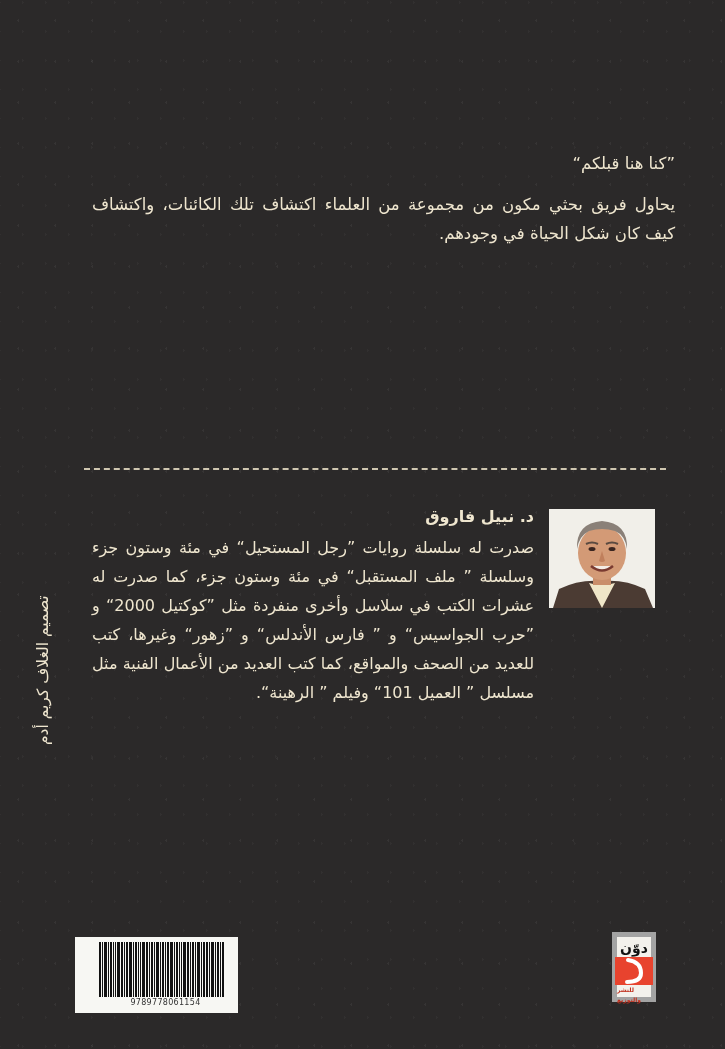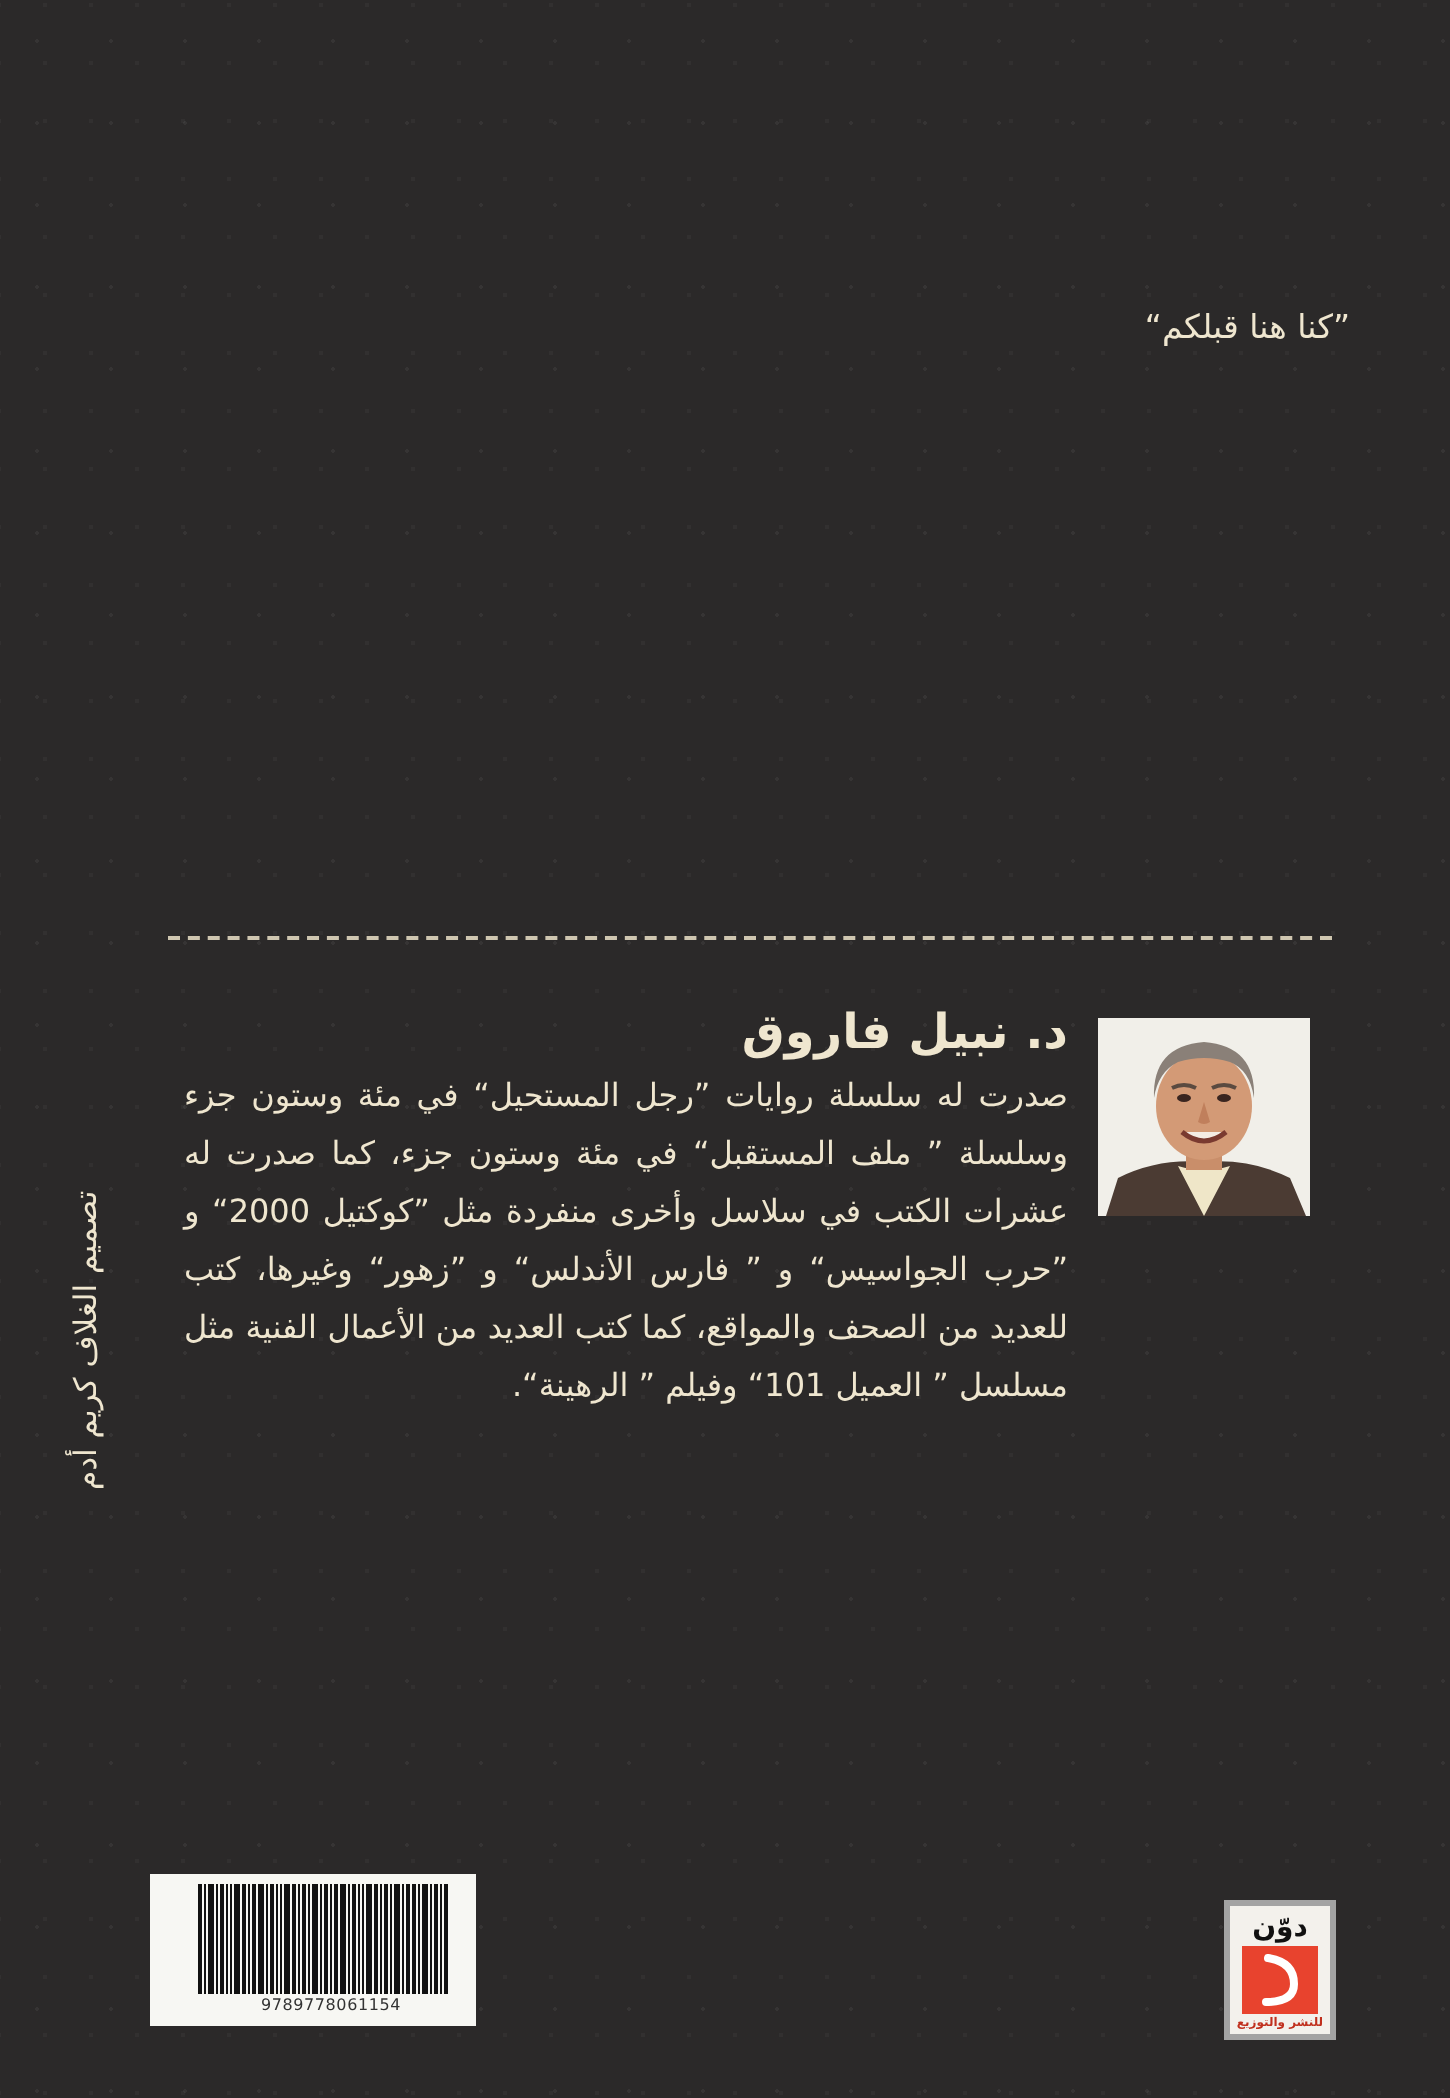--- a/index.html
+++ b/index.html
@@ -71,21 +71,21 @@
     .author {
       position: absolute;
       left: 92px;
       width: 442px;
       top: 502px;
       font-size: 16px;
       line-height: 29px;
     }
     .author .name {
       font-weight: bold;
-      font-size: 24px;
+      font-size: 16px;
       margin: 0 0 2px 0;
     }
     .author p {
       margin: 0;
       text-align: justify;
       text-align-last: right;
     }
     .credit {
       position: absolute;
       left: 23px;
@@ -126,29 +126,28 @@
       font-size: 8px;
       color: #333;
       text-align: center;
       margin-top: 1px;
       letter-spacing: 0.3px;
     }
     .logo {
       position: absolute;
       left: 612px;
       top: 932px;
-      width: 56px;
+      width: 44px;
       height: 70px;
       background: #f3f1ec;
       box-sizing: border-box;
-      border: 3px solid #a3a3a3;
+      border: 5px solid #a3a3a3;
       display: flex;
       flex-direction: column;
       align-items: center;
-      margin-top: 18px;
     }
     .logo .word {
       color: #111;
       font-family: "DejaVu Sans", sans-serif;
       font-weight: bold;
       font-size: 14px;
       line-height: 18px;
       margin-top: 2px;
     }
     .logo .mark {
@@ -166,20 +165,21 @@
       font-weight: bold;
     }
   </style>
 </head>
 <body>
 
 <div class="cover">
 
   <section class="blurb rtl">
     <p class="tagline">”كنا هنا قبلكم“</p>
+    <p>يحاول فريق بحثي مكون من مجموعة من العلماء اكتشاف تلك الكائنات، واكتشاف كيف كان شكل الحياة في وجودهم.</p>
   </section>
 
   <div class="separator"></div>
 
   <div class="author-photo">
     <svg width="106" height="99" viewBox="0 0 106 99">
       <rect width="106" height="99" fill="#f1efe9"></rect>
 
       <path d="M4 99 L10 80 Q30 70 53 72 Q76 70 96 80 L104 99 Z" fill="#4b3b33"></path>
 

